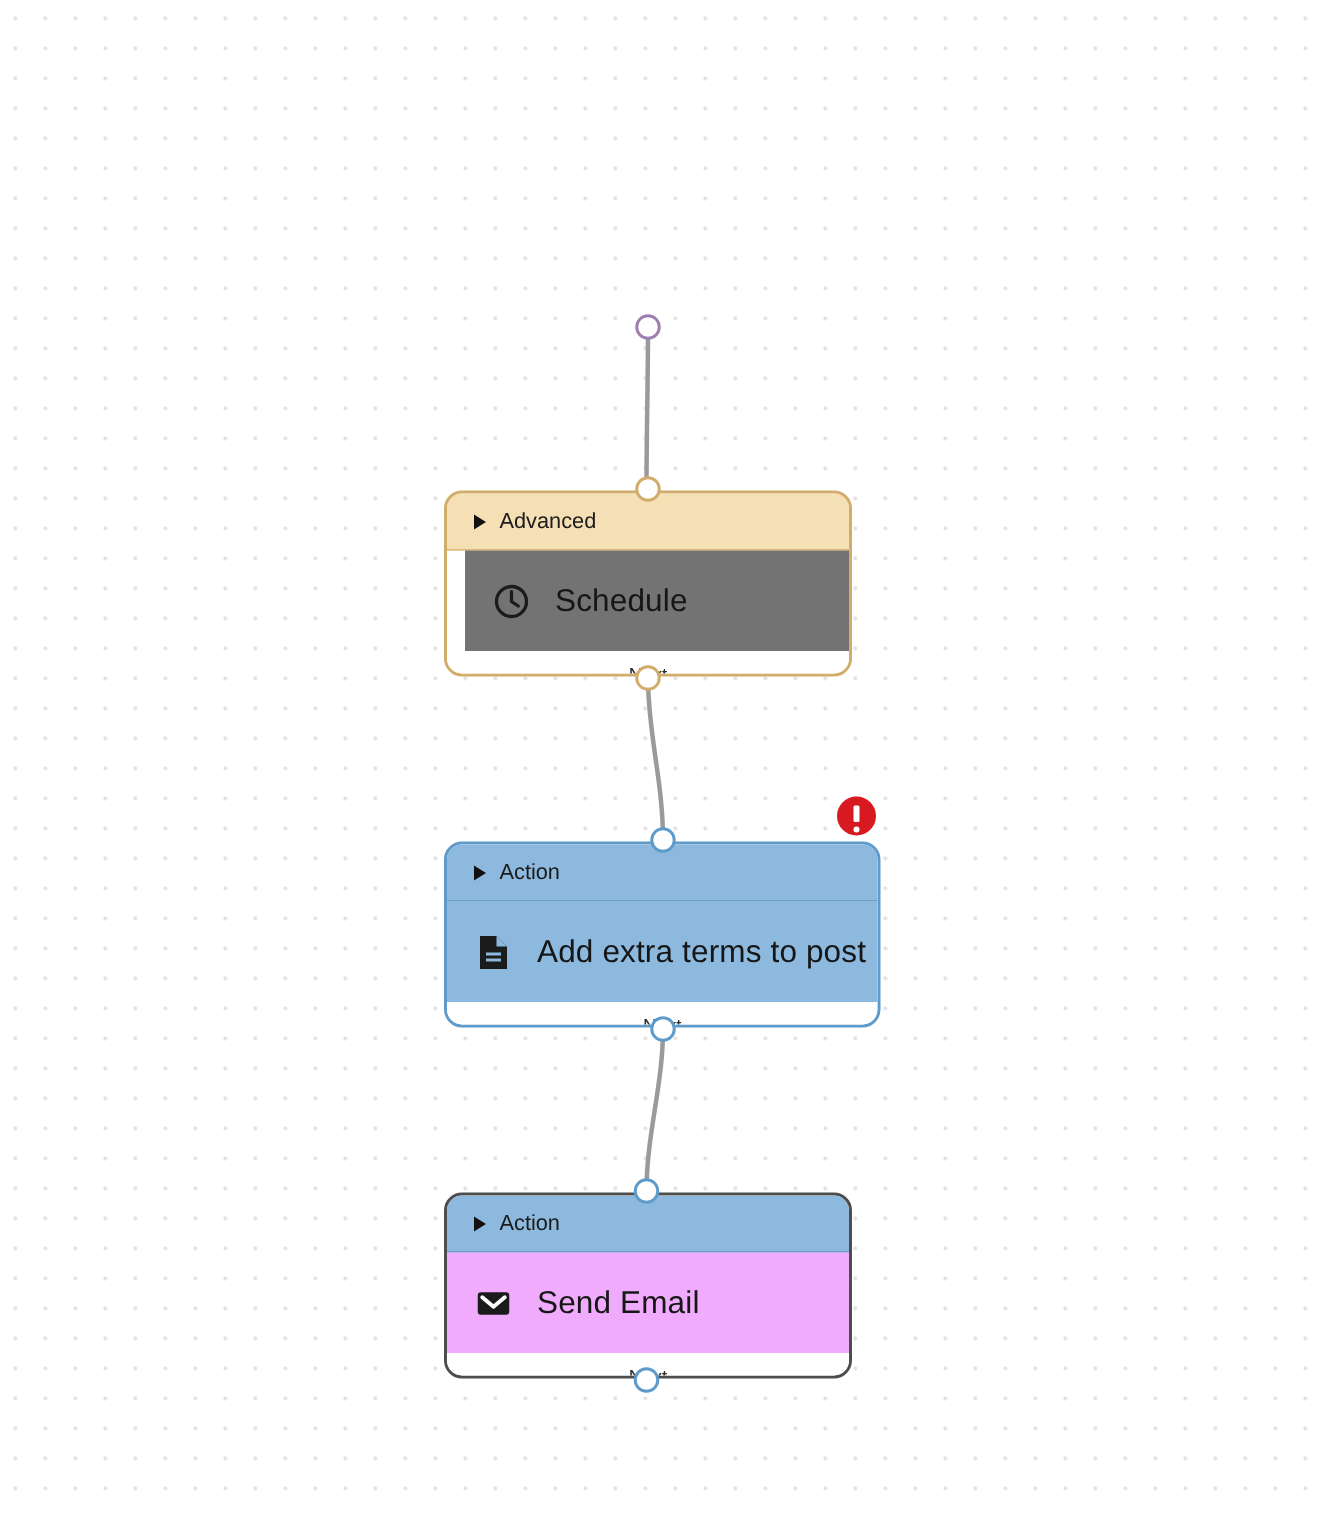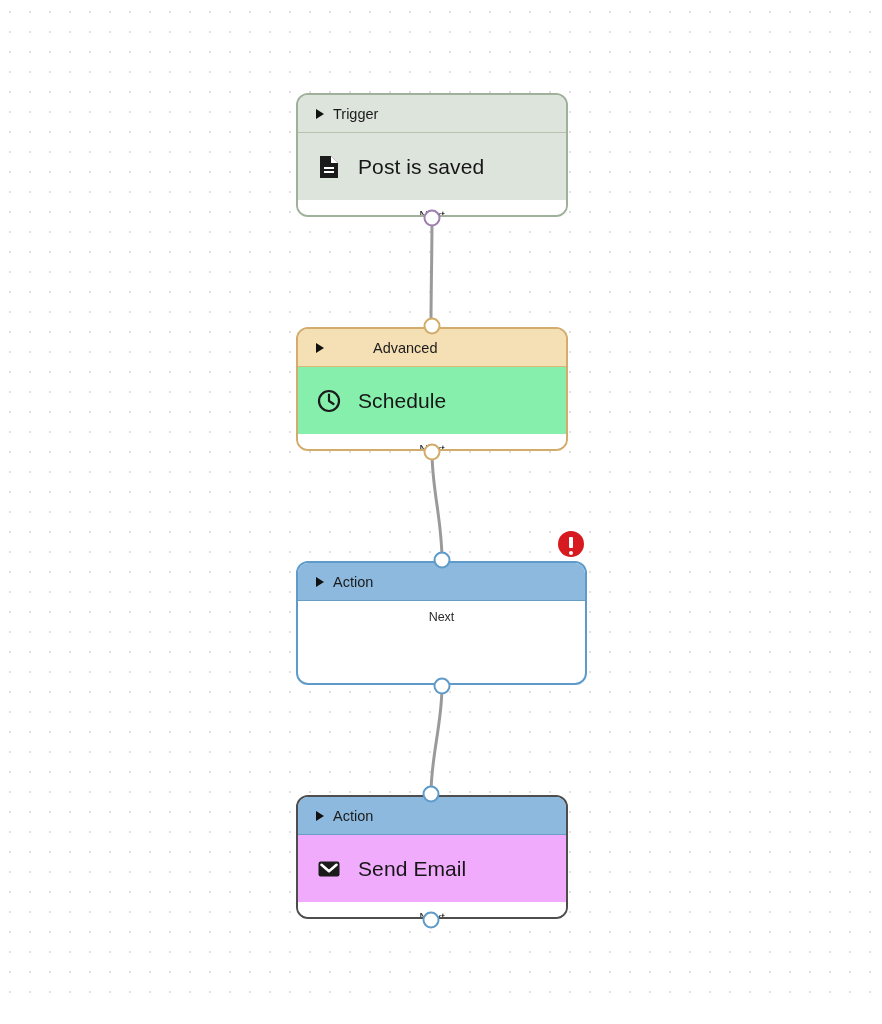--- a/index.html
+++ b/index.html
@@ -143,49 +143,29 @@
 <div id="canvas">
 
   <div id="grid"></div>
 
   <svg id="edges" width="882" height="1024" viewBox="0 0 882 1024">
     <path d="M 432,218 C 432,255 431,288 431,326" fill="none" stroke="#9a9a9a" stroke-width="3" stroke-linecap="round"></path>
     <path d="M 432,452 C 432,490 442,520 442,560" fill="none" stroke="#9a9a9a" stroke-width="3" stroke-linecap="round"></path>
     <path d="M 442,686 C 442,724 431,756 431,794" fill="none" stroke="#9a9a9a" stroke-width="3" stroke-linecap="round"></path>
   </svg>
 
-  <div class="node" style="left:296px; top:93px; width:272px; height:124px; border:2px solid #9fb09b;">
-    <div class="node-header" style="background:#dde4dc; border-bottom:1px solid #b4c2b0;">
-      <span class="caret"></span>
-      <span>Trigger</span>
-    </div>
-    <div class="node-body" style="background:#dde4dc;">
-      <span class="icon">
-        <svg viewBox="0 0 26 26" width="26" height="26">
-          <path d="M4 2 h11 l7 7 v15 a0 0 0 0 1 0 0 h-18 z" fill="#1b1b1b"></path>
-          <path d="M15 2 l7 7 h-7 z" fill="#ffffff"></path>
-          <rect x="8" y="13" width="10" height="2" fill="#ffffff"></rect>
-          <rect x="8" y="17" width="10" height="2" fill="#ffffff"></rect>
-        </svg>
-      </span>
-      <span class="node-title">Post is saved</span>
-    </div>
-    <div class="node-footer">
-      <span>Next</span>
-    </div>
-  </div>
   <div class="port" style="left:432px; top:218px; border-color:#9f7fb0;"></div>
 
   <div class="port" style="left:432px; top:326px; border-color:#d2ac6a;"></div>
   <div class="node" style="left:296px; top:327px; width:272px; height:124px; border:2px solid #d2ac6a;">
-    <div class="node-header" style="background:#f5dfb4; border-bottom:1px solid #dcb877;gap:40px;">
+    <div class="node-header" style="background:#f5dfb4; border-bottom:1px solid #dcb877;">
       <span class="caret"></span>
       <span>Advanced</span>
     </div>
-    <div class="node-body" style="background:#86efac;">
+    <div class="node-body" style="background:#737373;margin-left:12px;">
       <span class="icon">
         <svg viewBox="0 0 26 26" width="26" height="26">
           <circle cx="13" cy="13" r="10" fill="none" stroke="#1b1b1b" stroke-width="2.2"></circle>
           <path d="M13 6.5 V13 L17.5 16" fill="none" stroke="#1b1b1b" stroke-width="2.2" stroke-linecap="round" stroke-linejoin="round"></path>
         </svg>
       </span>
       <span class="node-title">Schedule</span>
     </div>
     <div class="node-footer">
       <span>Next</span>
@@ -195,20 +175,31 @@
 
   <div class="error-badge" style="left:571px; top:544px;">
     <span class="bang"></span>
   </div>
 
   <div class="port" style="left:442px; top:560px; border-color:#5f9bca;"></div>
   <div class="node" style="left:296px; top:561px; width:291px; height:124px; border:2px solid #5f9bca;">
     <div class="node-header" style="background:#8cb9dd; border-bottom:1px solid #6a9dc4;">
       <span class="caret"></span>
       <span>Action</span>
+    </div>
+    <div class="node-body" style="background:#8cb9dd;">
+      <span class="icon">
+        <svg viewBox="0 0 26 26" width="26" height="26">
+          <path d="M4 2 h11 l7 7 v15 a0 0 0 0 1 0 0 h-18 z" fill="#1b1b1b"></path>
+          <path d="M15 2 l7 7 h-7 z" fill="#8cb9dd"></path>
+          <rect x="8" y="13" width="10" height="2" fill="#8cb9dd"></rect>
+          <rect x="8" y="17" width="10" height="2" fill="#8cb9dd"></rect>
+        </svg>
+      </span>
+      <span class="node-title">Add extra terms to post</span>
     </div>
     <div class="node-footer">
       <span>Next</span>
     </div>
   </div>
   <div class="port" style="left:442px; top:686px; border-color:#5f9bca;"></div>
 
   <div class="port" style="left:431px; top:794px; border-color:#5f9bca;"></div>
   <div class="node" style="left:296px; top:795px; width:272px; height:124px; border:2px solid #4d4d4d;">
     <div class="node-header" style="background:#8cb9dd; border-bottom:1px solid #6a9dc4;">

